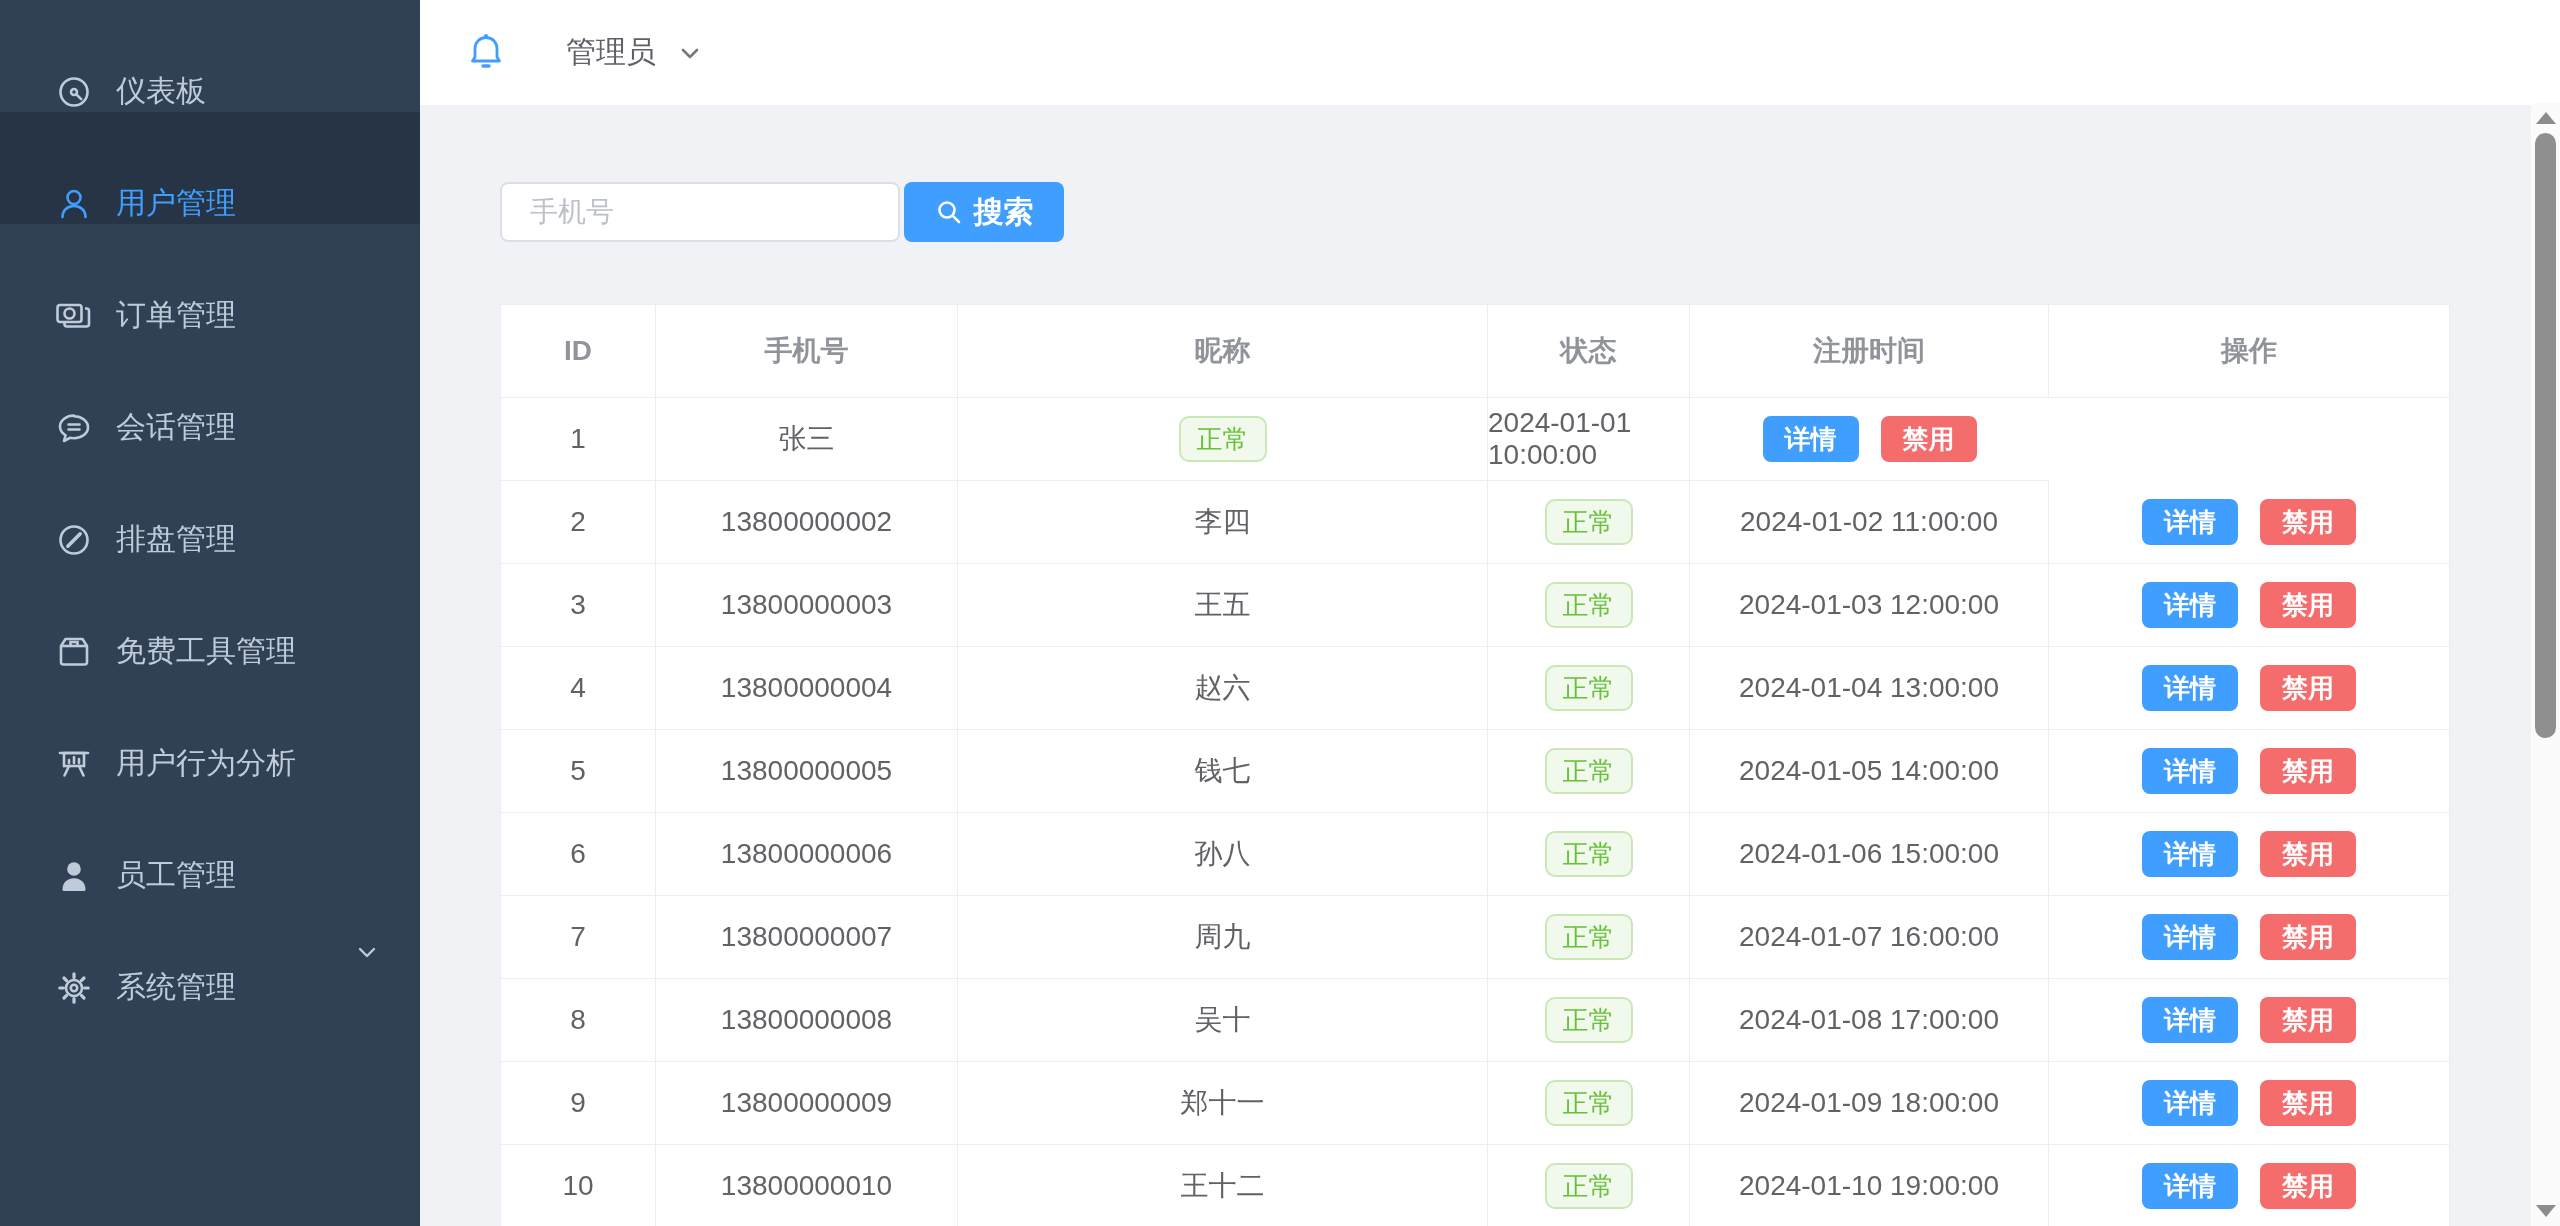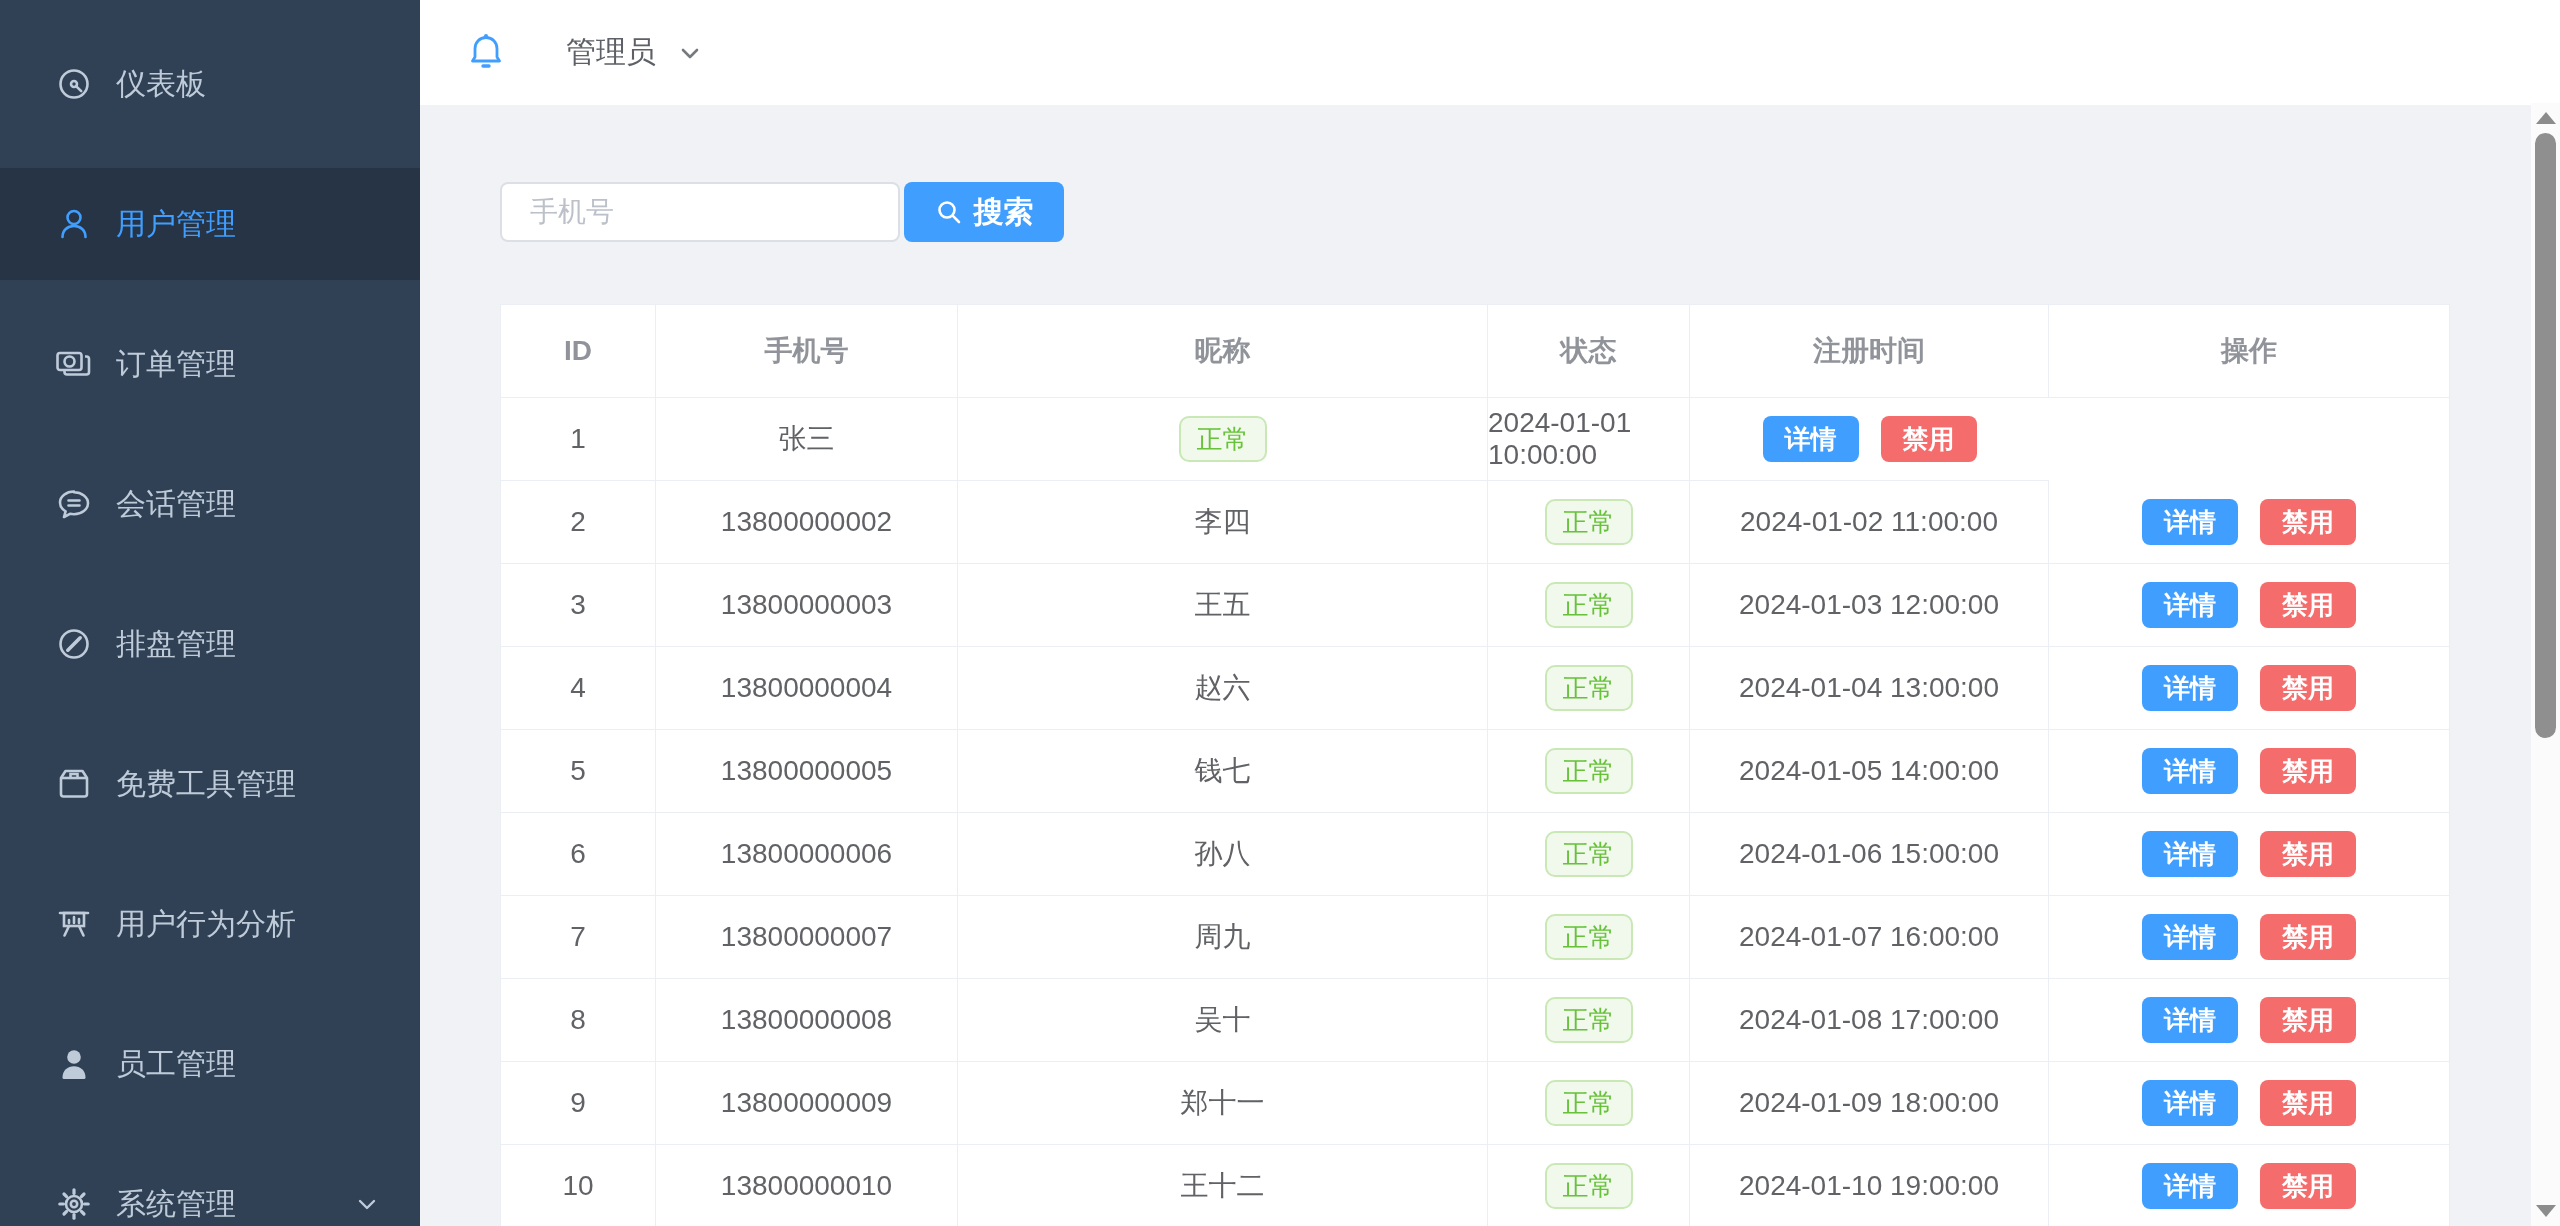--- a/index.html
+++ b/index.html
@@ -2,22 +2,22 @@
 <html><head>
 <meta charset="utf-8">
 <style>
   * { margin:0; padding:0; box-sizing:border-box; }
   html,body { width:2560px; height:1226px; overflow:hidden;
     font-family:"Liberation Sans","DejaVu Sans",sans-serif; background:#f0f2f5; }
 
   
   .sidebar { position:absolute; left:0; top:0; width:420px; height:1226px;
     background:#304156; z-index:3; }
-  .menu-item { height:112px; display:flex; align-items:center; padding-left:54px;
-    color:#bfcbd9; font-size:30px; cursor:pointer; position:relative;margin-top:28px; }
+  .menu-item { height:112px; display:flex; align-items:flex-end; padding-left:54px;
+    color:#bfcbd9; font-size:30px; cursor:pointer; position:relative; }
   .menu-item.active { background:#263445; color:#409EFF; }
   .menu-item .mi { width:40px; height:40px; margin-right:22px; flex:none; }
   .submenu-arrow { position:absolute; right:40px; top:50%; transform:translateY(-50%); }
 
   
   .topbar { position:absolute; left:420px; top:0; right:0; height:105px;
     background:#ffffff; display:flex; align-items:center; z-index:2; }
   .bell-btn { margin-left:46px; width:40px; height:44px; background:none; border:none;
     cursor:pointer; display:flex; align-items:center; justify-content:center; }
   .user-menu { margin-left:60px; display:flex; align-items:center; cursor:pointer; }

